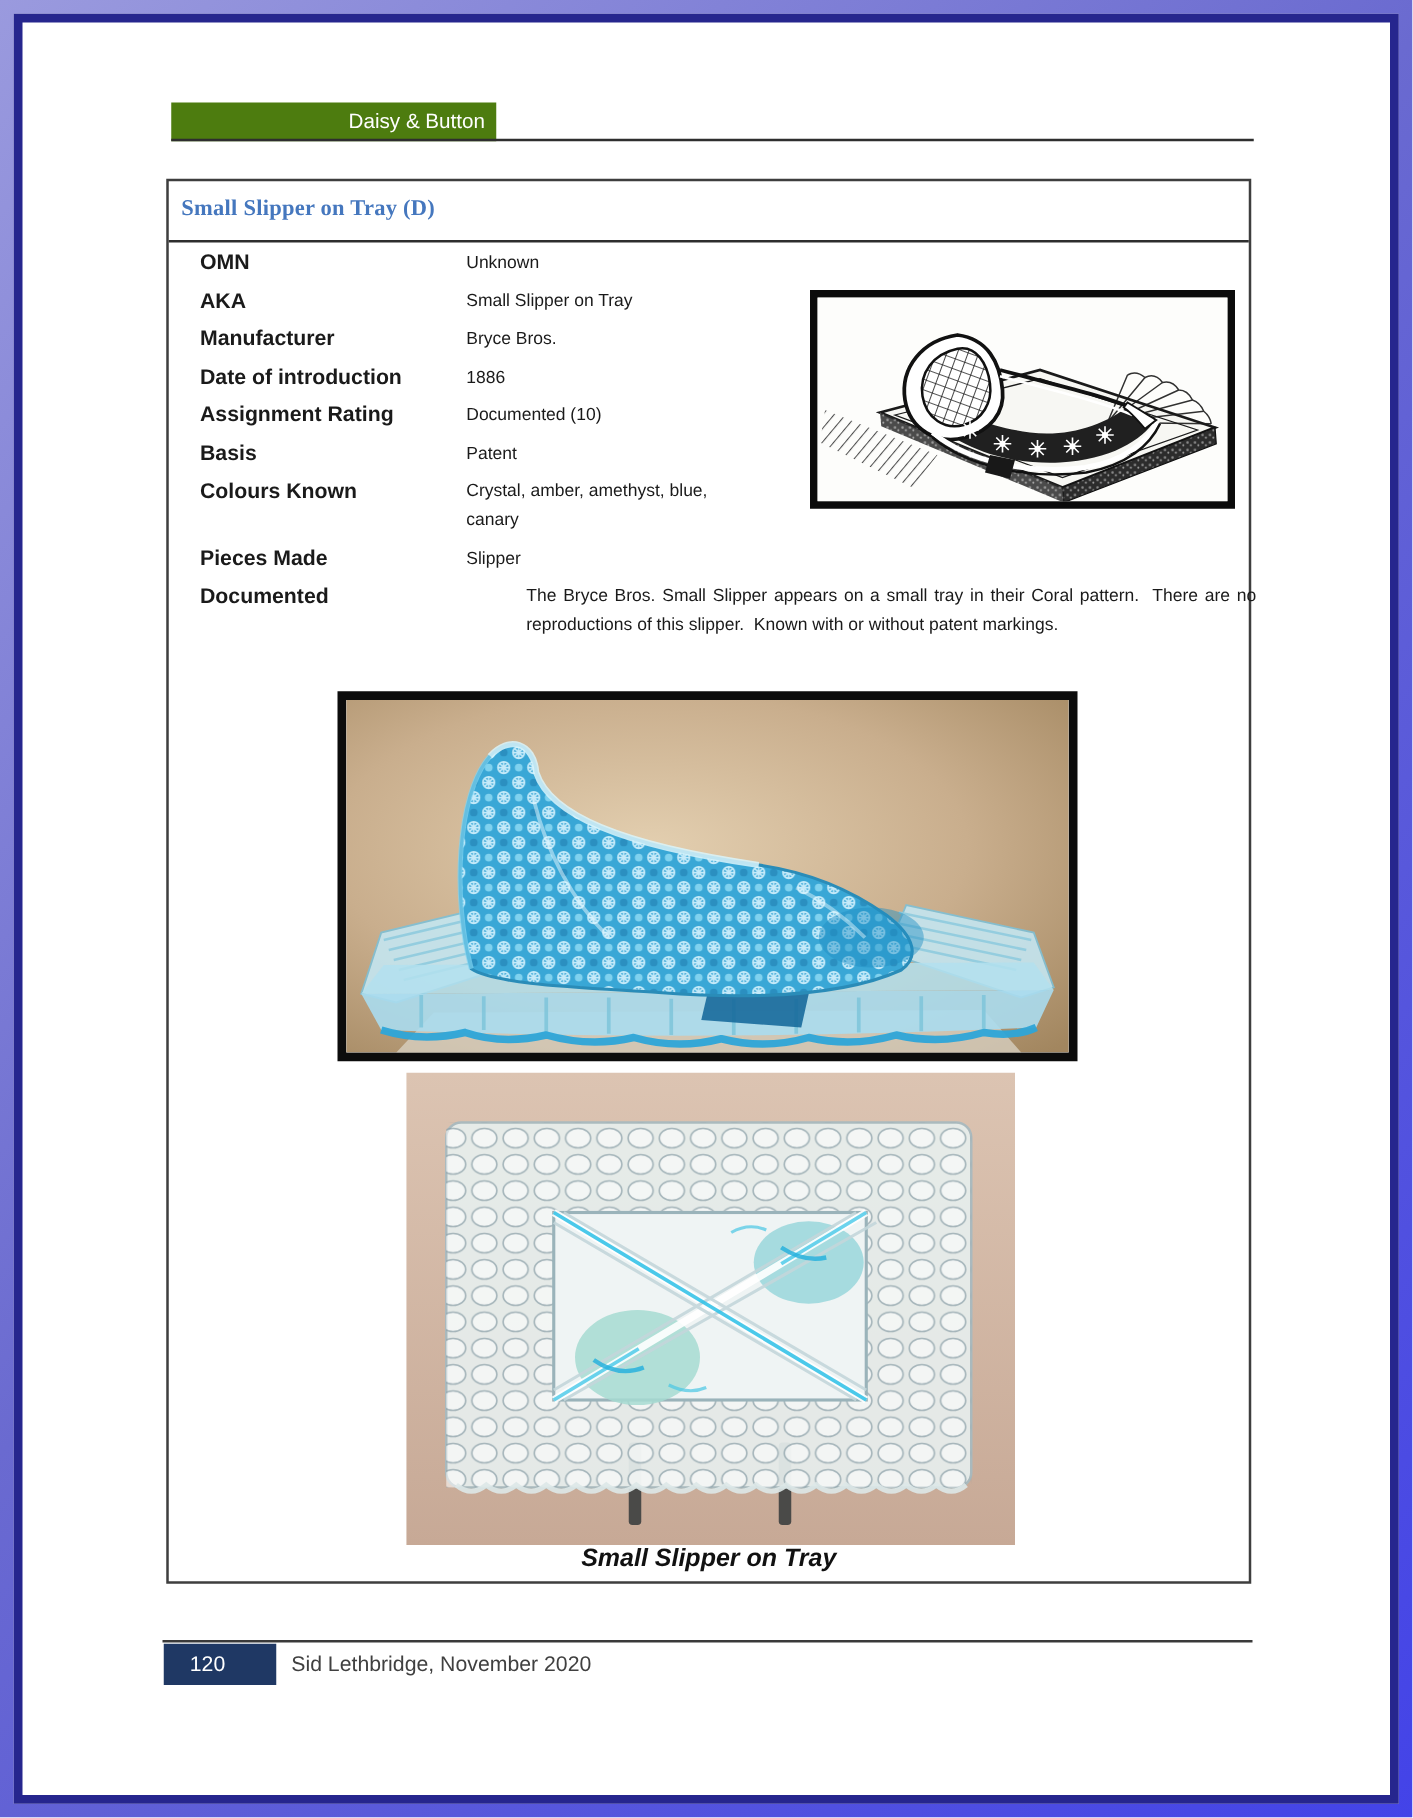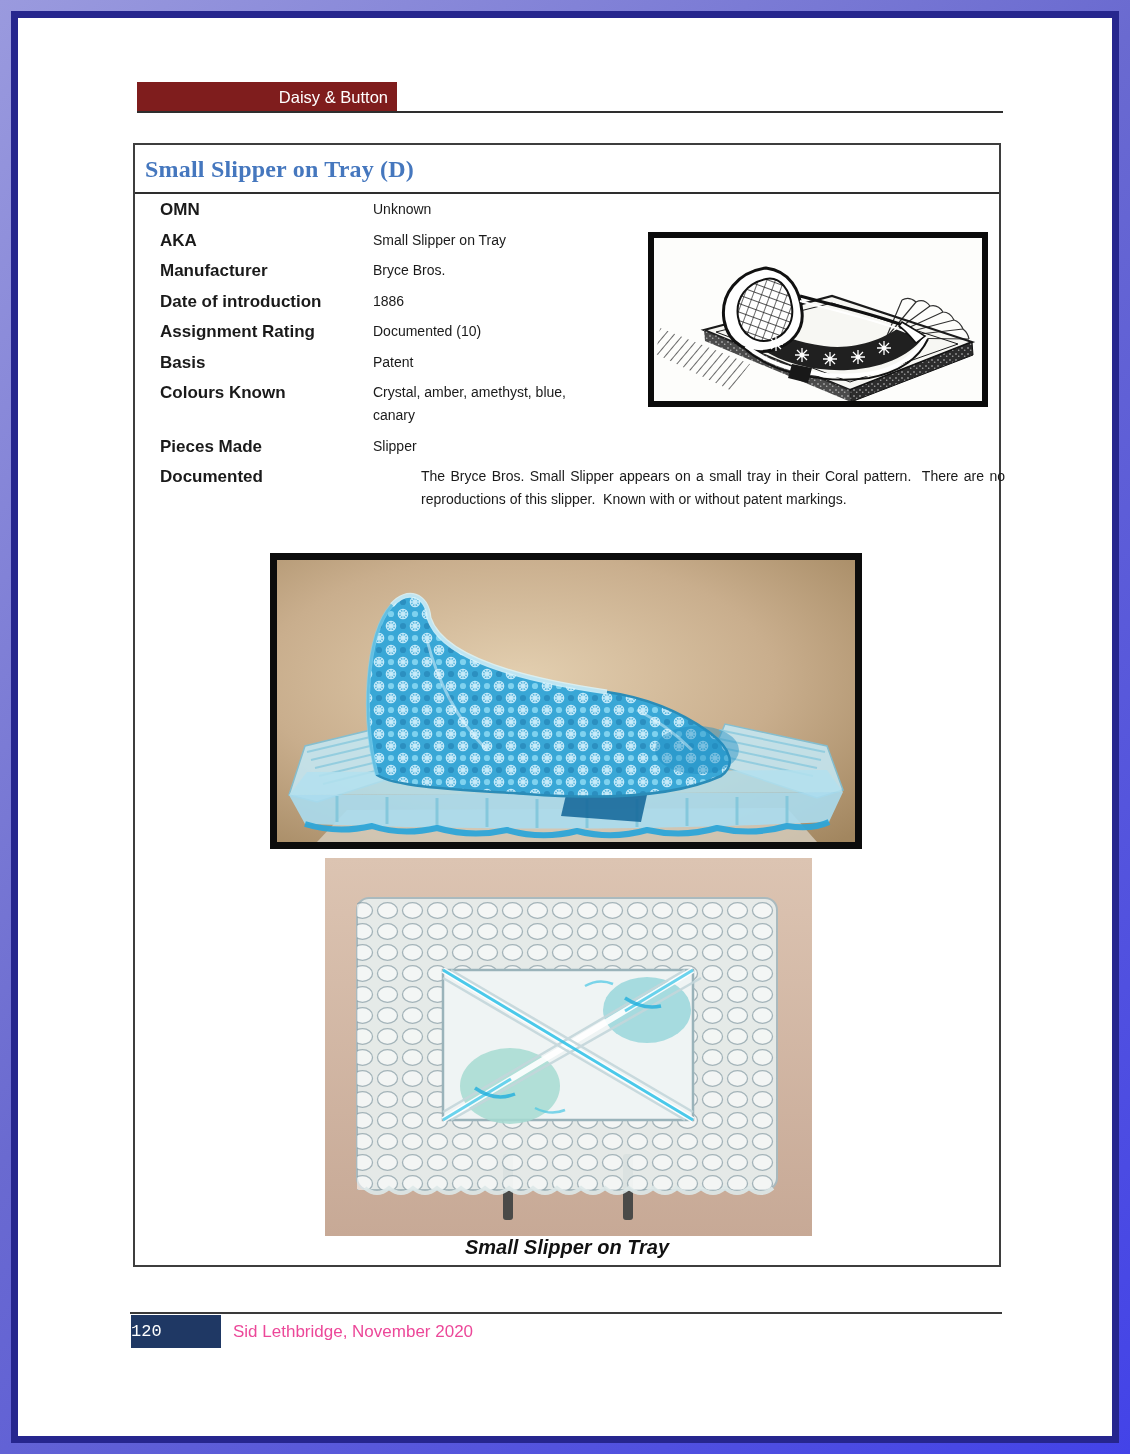--- a/index.html
+++ b/index.html
@@ -3,29 +3,29 @@
 <meta charset="utf-8">
 <style>
   html,body{margin:0;padding:0;background:#fff;}
   body{width:1130px;height:1454px;position:relative;font-family:"Liberation Sans",sans-serif;}
   .frame{position:absolute;inset:0;box-sizing:border-box;padding:11px;
          background:linear-gradient(135deg,#9a9ade 0%,#6a6ad0 45%,#4343e8 100%);}
   .frame-inner{width:100%;height:100%;box-sizing:border-box;border:7px solid #26268e;background:#ffffff;position:relative;}
   .page{position:absolute;inset:0;color:#1a1a1a;}
 
   
-  .pattern-tab{position:absolute;left:119px;top:64px;width:260px;height:31px;background:#7f1d1d;
+  .pattern-tab{position:absolute;left:119px;top:64px;width:260px;height:31px;background:#4d7c0f;
                color:#fff;font-size:16.5px;display:flex;align-items:center;justify-content:flex-end;
                padding-right:9px;box-sizing:border-box;}
   .header-rule{position:absolute;left:119px;top:93px;width:866px;height:2px;background:#2e2e2e;}
 
   
   .article-box{position:absolute;left:115px;top:125px;width:864px;height:1120px;border:2px solid #3e3e3e;background:#fff;}
   .article-title{position:absolute;left:10px;top:11px;margin:0;font-family:"Liberation Serif",serif;
-                 font-weight:bold;font-size:24px;color:#4577be;letter-spacing:.2px;}
+                 font-weight:bold;font-size:18px;color:#4577be;letter-spacing:.2px;}
   .title-rule{position:absolute;left:0;top:47px;width:100%;height:2px;background:#2e2e2e;}
 
   .fields{position:absolute;left:25px;top:53px;width:845px;}
   .field-row{display:flex;margin-bottom:7.5px;}
   .field-label{width:213px;flex:0 0 213px;font-weight:bold;font-size:17px;line-height:23px;}
   .field-value{width:230px;font-size:14px;line-height:23px;}
   .field-row.wide .field-value{width:632px;text-align:justify;white-space:pre-wrap;margin-left:48px;}
 
   
   figure{margin:0;padding:0;}
@@ -34,24 +34,24 @@
   .photo-side{position:absolute;left:135px;top:408px;width:592px;height:296px;border:7px solid #0c0c0c;
               box-sizing:border-box;}
   .photo-top{position:absolute;left:190px;top:713px;width:487px;height:378px;}
   .photo-caption{position:absolute;left:0;top:1091px;width:100%;text-align:center;
                  font-weight:bold;font-style:italic;font-size:20px;color:#111;}
   svg{display:block;}
 
   
   .footer-rule{position:absolute;left:112px;top:1294px;width:872px;height:2px;background:#3a3a3a;}
   .page-number-box{position:absolute;left:113px;top:1297px;width:90px;height:33px;background:#1f3864;
-                   color:#fff;font-size:17px;display:flex;align-items:center;justify-content:flex-start;
-                   padding-right:20px;box-sizing:border-box;font-family:Liberation Mono, monospace;}
+                   color:#fff;font-size:17px;display:flex;align-items:center;justify-content:center;
+                   padding-right:20px;box-sizing:border-box;}
   .footer-credit{position:absolute;left:213px;top:1297px;height:33px;display:flex;align-items:center;
-                 padding-left:2px;font-size:17px;color:#ec4899;}
+                 padding-left:2px;font-size:17px;color:#404040;}
 </style>
 </head>
 <body>
 
 <div class="frame">
   <div class="frame-inner">
     <div class="page">
 
       <div class="pattern-tab">
         <span>Daisy &amp; Button</span>

